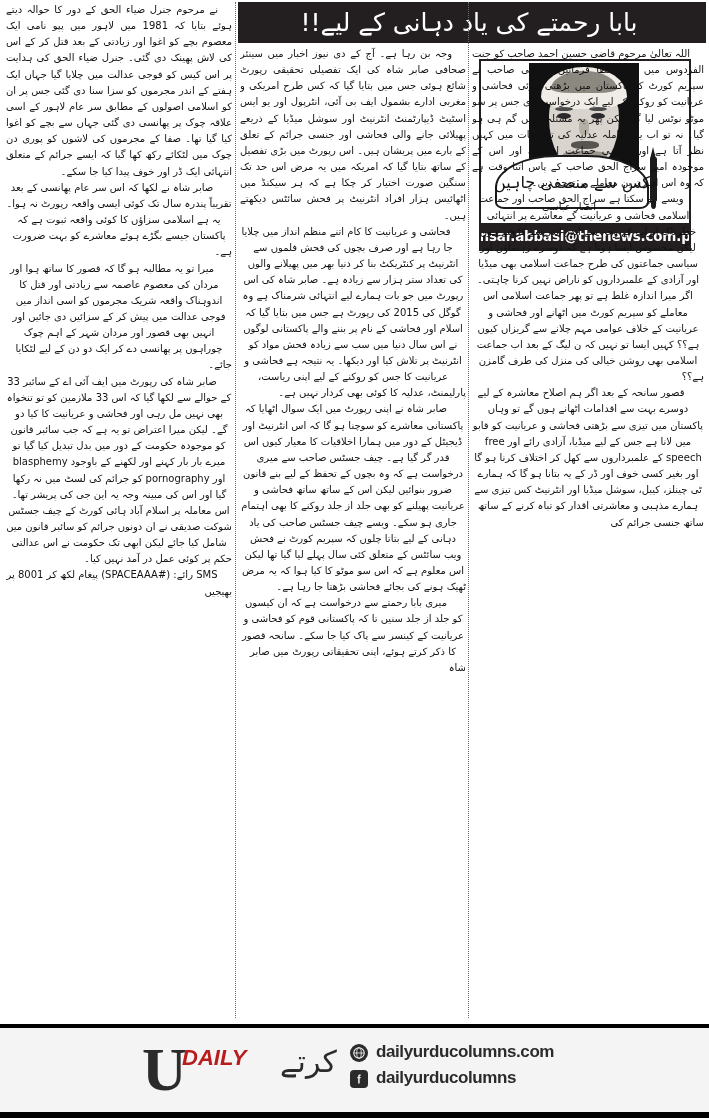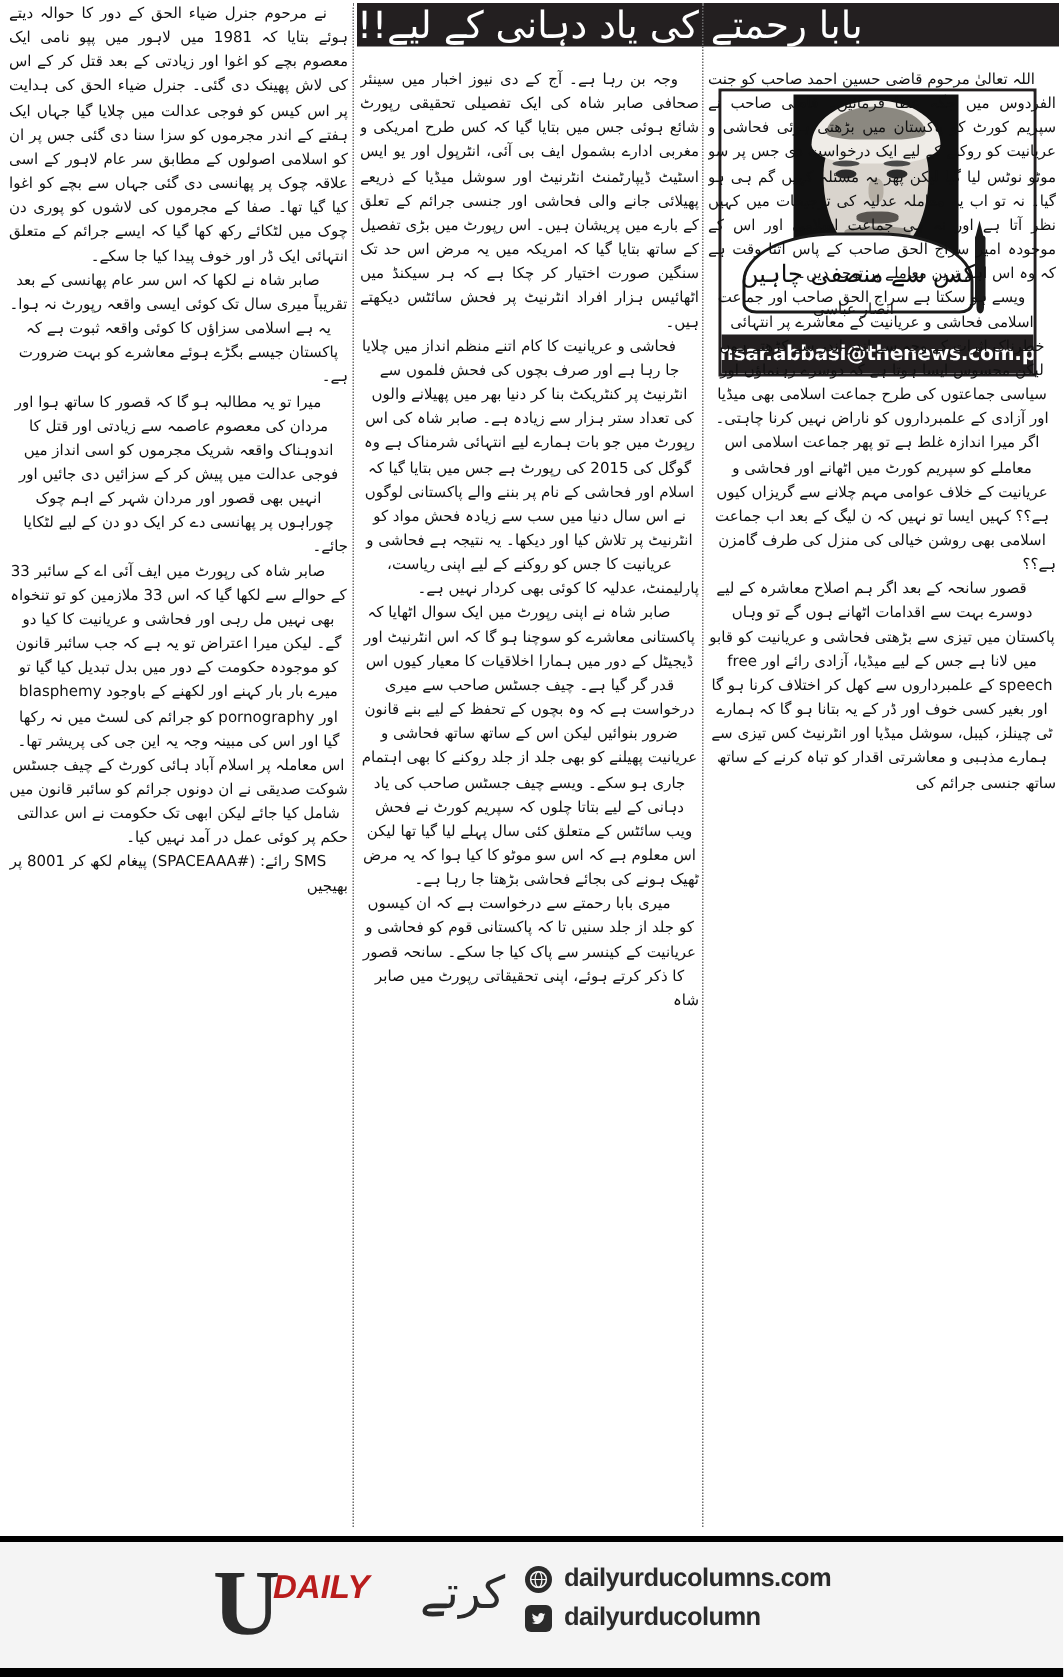--- a/index.html
+++ b/index.html
@@ -19,24 +19,25 @@
     overflow: hidden;
     box-sizing: border-box;
   }
 
   
   .banner {
     position: absolute;
     left: 238px;
     top: 2px;
     width: 468px;
-    height: 29px;
+    height: 41px;
     background: #231f20;
     display: flex;
     align-items: center;
+    justify-content: center;
     overflow: hidden;
   }
   .banner-title {
     color: #ffffff;
     font-family: "DejaVu Sans", "Liberation Sans", sans-serif;
     font-size: 25px;
     line-height: 40px;
     direction: rtl;
     unicode-bidi: bidi-override;
     white-space: nowrap;
@@ -449,21 +450,21 @@
 
     <div class="col col-mid">
       <p>وجہ بن رہا ہے۔ آج کے دی نیوز اخبار میں سینئر صحافی صابر شاہ کی ایک تفصیلی تحقیقی رپورٹ شائع ہوئی جس میں بتایا گیا کہ کس طرح امریکی و مغربی ادارے بشمول ایف بی آئی، انٹرپول اور یو ایس اسٹیٹ ڈیپارٹمنٹ انٹرنیٹ اور سوشل میڈیا کے ذریعے پھیلائی جانے والی فحاشی اور جنسی جرائم کے تعلق کے بارے میں پریشان ہیں۔ اس رپورٹ میں بڑی تفصیل کے ساتھ بتایا گیا کہ امریکہ میں یہ مرض اس حد تک سنگین صورت اختیار کر چکا ہے کہ ہر سیکنڈ میں اٹھائیس ہزار افراد انٹرنیٹ پر فحش سائٹس دیکھتے ہیں۔</p>
       <p>فحاشی و عریانیت کا کام اتنے منظم انداز میں چلایا جا رہا ہے اور صرف بچوں کی فحش فلموں سے انٹرنیٹ پر کنٹریکٹ بنا کر دنیا بھر میں پھیلانے والوں کی تعداد ستر ہزار سے زیادہ ہے۔ صابر شاہ کی اس رپورٹ میں جو بات ہمارے لیے انتہائی شرمناک ہے وہ گوگل کی 2015 کی رپورٹ ہے جس میں بتایا گیا کہ اسلام اور فحاشی کے نام پر بننے والے پاکستانی لوگوں نے اس سال دنیا میں سب سے زیادہ فحش مواد کو انٹرنیٹ پر تلاش کیا اور دیکھا۔ یہ نتیجہ ہے فحاشی و عریانیت کا جس کو روکنے کے لیے اپنی ریاست، پارلیمنٹ، عدلیہ کا کوئی بھی کردار نہیں ہے۔</p>
       <p>صابر شاہ نے اپنی رپورٹ میں ایک سوال اٹھایا کہ پاکستانی معاشرے کو سوچنا ہو گا کہ اس انٹرنیٹ اور ڈیجیٹل کے دور میں ہمارا اخلاقیات کا معیار کیوں اس قدر گر گیا ہے۔ چیف جسٹس صاحب سے میری درخواست ہے کہ وہ بچوں کے تحفظ کے لیے بنے قانون ضرور بنوائیں لیکن اس کے ساتھ ساتھ فحاشی و عریانیت پھیلنے کو بھی جلد از جلد روکنے کا بھی اہتمام جاری ہو سکے۔ ویسے چیف جسٹس صاحب کی یاد دہانی کے لیے بتاتا چلوں کہ سپریم کورٹ نے فحش ویب سائٹس کے متعلق کئی سال پہلے لیا گیا تھا لیکن اس معلوم ہے کہ اس سو موٹو کا کیا ہوا کہ یہ مرض ٹھیک ہونے کی بجائے فحاشی بڑھتا جا رہا ہے۔</p>
       <p>میری بابا رحمتے سے درخواست ہے کہ ان کیسوں کو جلد از جلد سنیں تا کہ پاکستانی قوم کو فحاشی و عریانیت کے کینسر سے پاک کیا جا سکے۔ سانحہ قصور کا ذکر کرتے ہوئے، اپنی تحقیقاتی رپورٹ میں صابر شاہ</p>
     </div>
 
     <div class="col col-left">
       <p>نے مرحوم جنرل ضیاء الحق کے دور کا حوالہ دیتے ہوئے بتایا کہ 1981 میں لاہور میں پپو نامی ایک معصوم بچے کو اغوا اور زیادتی کے بعد قتل کر کے اس کی لاش پھینک دی گئی۔ جنرل ضیاء الحق کی ہدایت پر اس کیس کو فوجی عدالت میں چلایا گیا جہاں ایک ہفتے کے اندر مجرموں کو سزا سنا دی گئی جس پر ان کو اسلامی اصولوں کے مطابق سر عام لاہور کے اسی علاقہ چوک پر پھانسی دی گئی جہاں سے بچے کو اغوا کیا گیا تھا۔ صفا کے مجرموں کی لاشوں کو پوری دن چوک میں لٹکائے رکھ کھا گیا کہ ایسے جرائم کے متعلق انتہائی ایک ڈر اور خوف پیدا کیا جا سکے۔</p>
-      <p>صابر شاہ نے لکھا کہ اس سر عام پھانسی کے بعد تقریباً میری سال تک کوئی ایسی واقعہ رپورٹ نہ ہوا۔ یہ ہے اسلامی سزاؤں کا کوئی واقعہ ثبوت ہے کہ پاکستان جیسے بگڑے ہوئے معاشرے کو بہت ضرورت ہے۔</p>
+      <p>صابر شاہ نے لکھا کہ اس سر عام پھانسی کے بعد تقریباً پندرہ سال تک کوئی ایسی واقعہ رپورٹ نہ ہوا۔ یہ ہے اسلامی سزاؤں کا کوئی واقعہ ثبوت ہے کہ پاکستان جیسے بگڑے ہوئے معاشرے کو بہت ضرورت ہے۔</p>
       <p>میرا تو یہ مطالبہ ہو گا کہ قصور کا ساتھ ہوا اور مردان کی معصوم عاصمہ سے زیادتی اور قتل کا اندوہناک واقعہ شریک مجرموں کو اسی انداز میں فوجی عدالت میں پیش کر کے سزائیں دی جائیں اور انہیں بھی قصور اور مردان شہر کے اہم چوک چوراہوں پر پھانسی دے کر ایک دو دن کے لیے لٹکایا جائے۔</p>
       <p>صابر شاہ کی رپورٹ میں ایف آئی اے کے سائبر 33 کے حوالے سے لکھا گیا کہ اس 33 ملازمین کو تو تنخواہ بھی نہیں مل رہی اور فحاشی و عریانیت کا کیا دو گے۔ لیکن میرا اعتراض تو یہ ہے کہ جب سائبر قانون کو موجودہ حکومت کے دور میں بدل تبدیل کیا گیا تو میرے بار بار کہنے اور لکھنے کے باوجود blasphemy اور pornography کو جرائم کی لسٹ میں نہ رکھا گیا اور اس کی مبینہ وجہ یہ این جی کی پریشر تھا۔ اس معاملہ پر اسلام آباد ہائی کورٹ کے چیف جسٹس شوکت صدیقی نے ان دونوں جرائم کو سائبر قانون میں شامل کیا جائے لیکن ابھی تک حکومت نے اس عدالتی حکم پر کوئی عمل در آمد نہیں کیا۔</p>
       <p class="sms-note">SMS رائے: (#SPACEAAA) پیغام لکھ کر 8001 پر بھیجیں</p>
     </div>
 
   </div>
 
   <div class="footer-rule"></div>
   <div class="footer"></div>
 
@@ -480,22 +481,22 @@
           <circle cx="8" cy="8" r="7" fill="none" stroke="#f4f4f4" stroke-width="1.4"></circle>
           <ellipse cx="8" cy="8" rx="3" ry="7" fill="none" stroke="#f4f4f4" stroke-width="1.1"></ellipse>
           <line x1="1" y1="8" x2="15" y2="8" stroke="#f4f4f4" stroke-width="1.1"></line>
         </svg>
       </span>
       <span class="social-txt">dailyurducolumns.com</span>
     </div>
     <div class="social-row">
       <span class="social-ico">
         <svg width="12" height="12" viewBox="0 0 16 16" aria-hidden="true">
-          <path d="M14 4.3c-.4.2-.9.4-1.4.4.5-.3.9-.8 1.1-1.4-.5.3-1 .5-1.6.6-.5-.5-1.1-.8-1.8-.8-1.4 0-2.5 1.1-2.5 2.5 0 .2 0 .4.1.6C5.8 6.1 4 5.1 2.8 3.6c-.2.4-.3.8-.3 1.2 0 .9.4 1.6 1.1 2.1-.4 0-.8-.1-1.1-.3 0 1.2.9 2.2 2 2.4-.2.1-.5.1-.7.1-.2 0-.3 0-.5-.1.3 1 1.2 1.7 2.3 1.7-.9.7-1.9 1.1-3.1 1.1H2c1.1.7 2.4 1.1 3.8 1.1 4.5 0 7-3.7 7-7v-.3c.5-.3.9-.8 1.2-1.3z" fill="#f4f4f4"></path>
+          <path d="M10.2 5.2H8.9V4.3c0-.4.2-.6.7-.6h.7V2h-1.3c-1.5 0-2.1.9-2.1 2.1v1.1H5.8v1.9h1.1V14h2.0V7.1h1.2l.1-1.9z" fill="#f4f4f4"></path>
         </svg>
       </span>
-      <span class="social-txt">dailyurducolumn</span>
+      <span class="social-txt">dailyurducolumns</span>
     </div>
   </div>
 
   <div class="footer-bottom-rule"></div>
 
 </div>
 
 </body></html>

